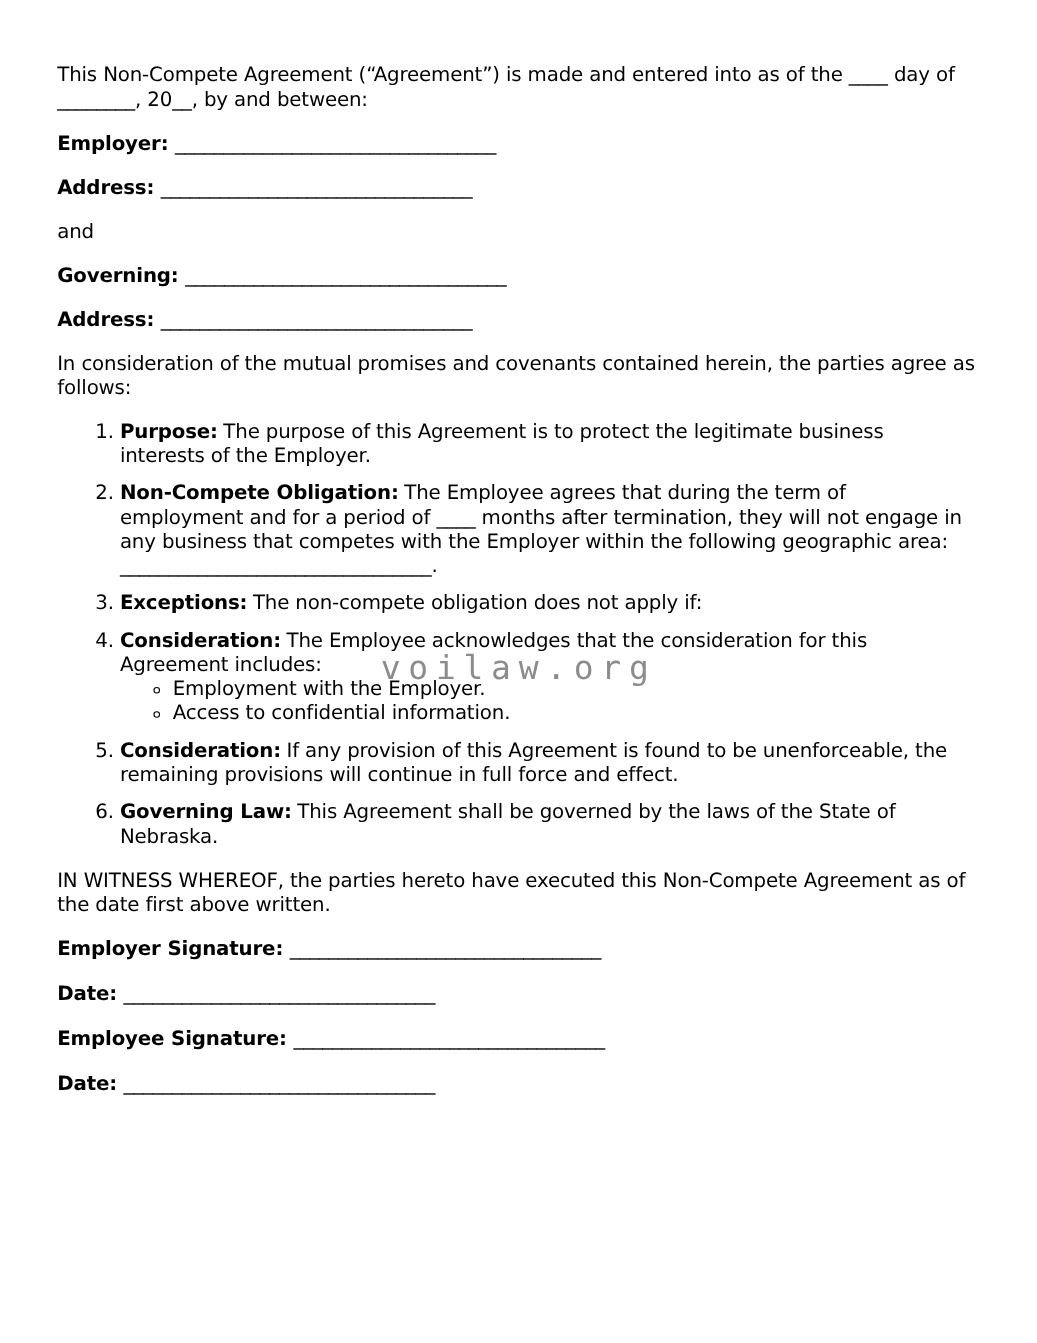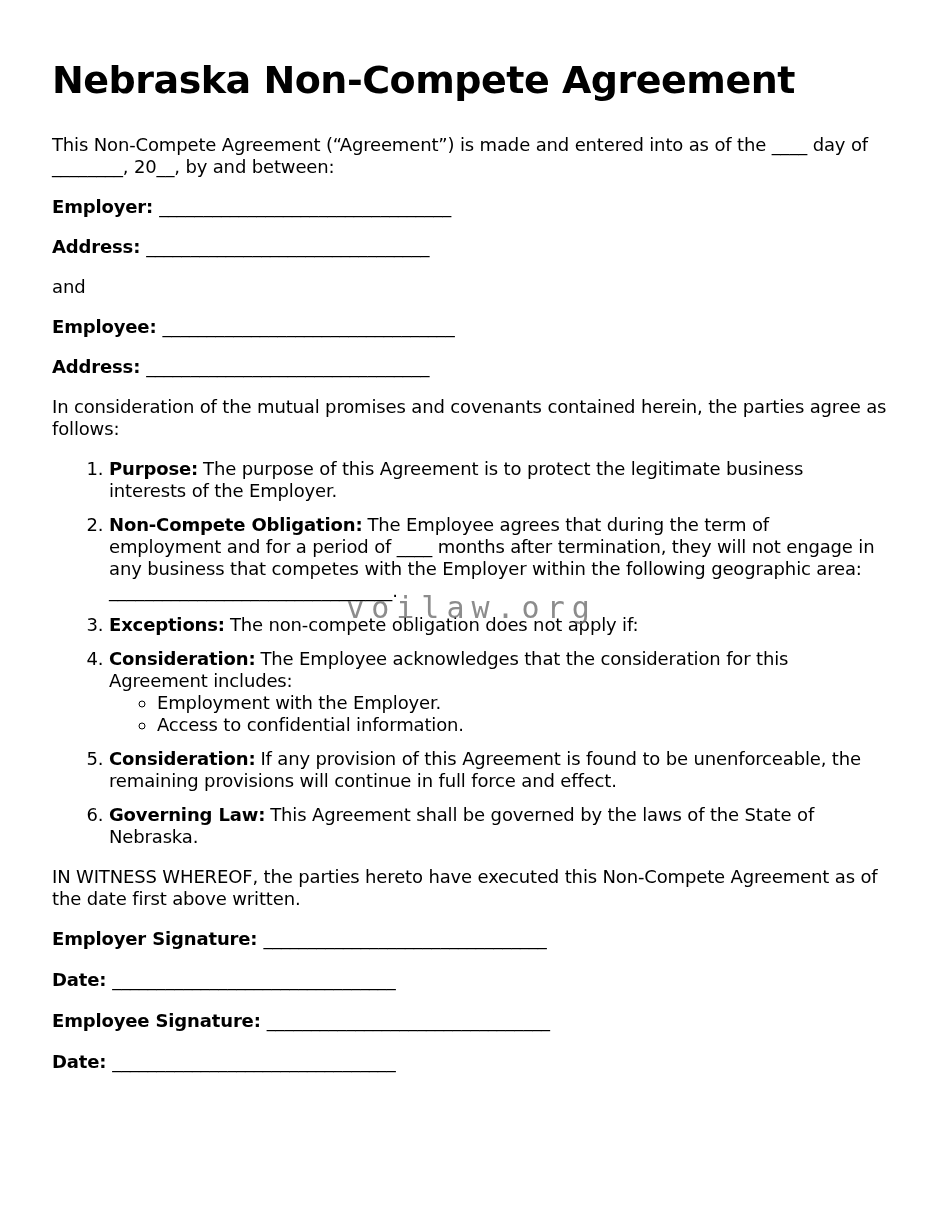--- a/index.html
+++ b/index.html
@@ -59,36 +59,35 @@
     z-index: 5;
   }
 </style>
 </head>
 <body>
 
 <div class="page">
   <div class="watermark">voilaw.org</div>
 
   <div class="content">
-    <h1 class="doc-title">Nebraska Non-Compete Agreement</h1>
 
     <p class="para">This Non-Compete Agreement (“Agreement”) is made and entered into as of the ____ day of ________, 20__, by and between:</p>
 
     <p class="field">
       <span class="lbl">Employer:</span><span class="blank">_________________________________</span>
     </p>
 
     <p class="field">
       <span class="lbl">Address:</span><span class="blank">________________________________</span>
     </p>
 
     <p class="para">and</p>
 
     <p class="field">
-      <span class="lbl">Employee:</span><span class="blank">_________________________________</span>
+      <span class="lbl">Governing:</span><span class="blank">_________________________________</span>
     </p>
 
     <p class="field">
       <span class="lbl">Address:</span><span class="blank">________________________________</span>
     </p>
 
     <p class="para">In consideration of the mutual promises and covenants contained herein, the parties agree as follows:</p>
 
     <ol class="clauses">
       <li>

